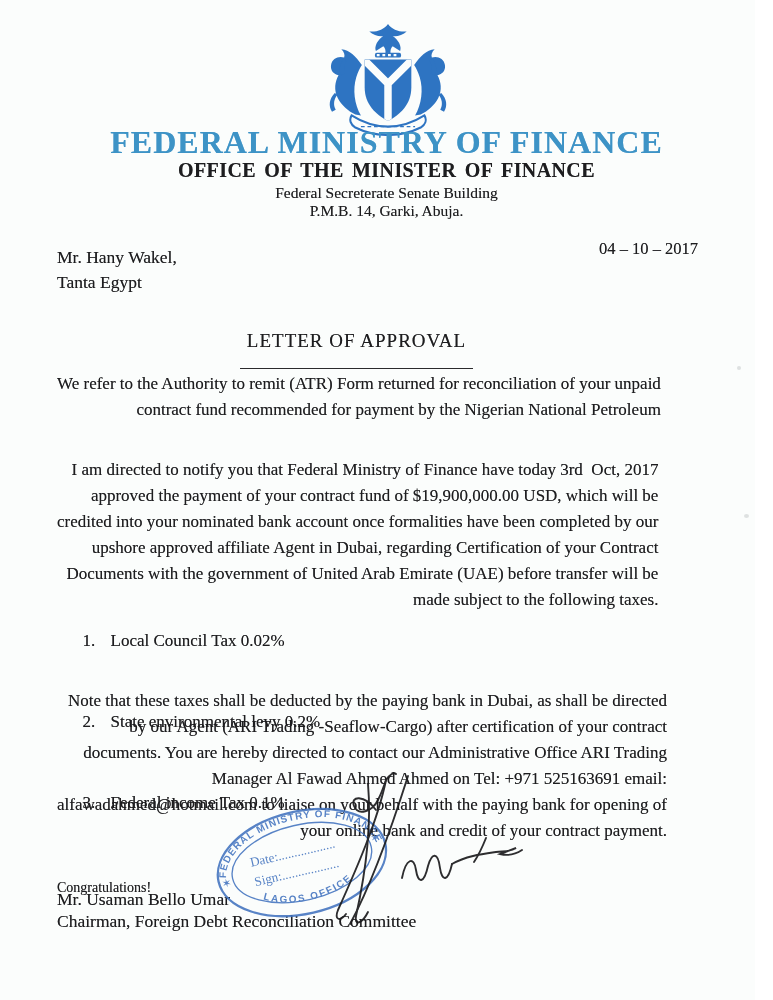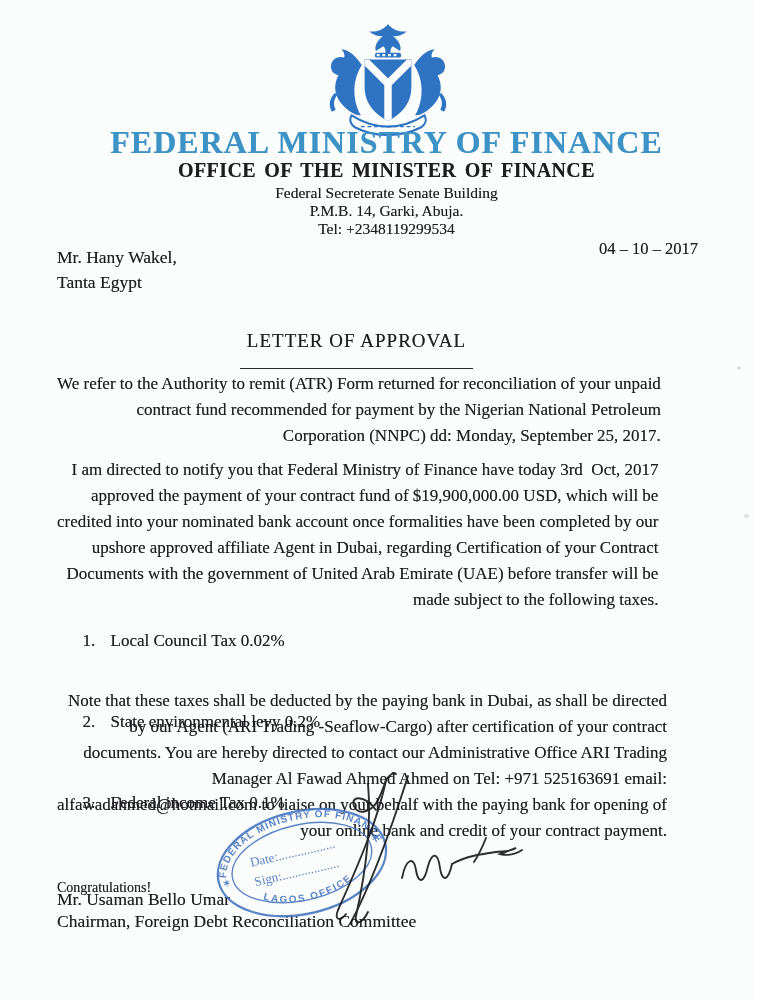--- a/index.html
+++ b/index.html
@@ -84,37 +84,35 @@
     </g>
 
     <path d="M36 100 C50 109 62 112 75 112 C88 112 100 109 114 100 C117 105 115 110 110 113 C98 119 86 121 75 121 C64 121 52 119 40 113 C35 110 33 105 36 100 Z" fill="#fbfdfc" stroke="#2e74c2" stroke-width="2.2"></path>
     <line x1="46" y1="112" x2="104" y2="112" stroke="#2e74c2" stroke-width="1.4" stroke-dasharray="4 3"></line>
   </svg>
 
   <div class="abs lh-center ministry">FEDERAL MINISTRY OF FINANCE</div>
   <div class="abs lh-center office soft">OFFICE OF THE MINISTER OF FINANCE</div>
   <div class="abs lh-center addr1 soft">Federal Secreterate Senate Building</div>
   <div class="abs lh-center addr2 soft">P.M.B. 14, Garki, Abuja.</div>
-  <div class="abs lh-center phone soft">Tel: +2348119299534</div>
 
   <div class="abs dateline soft">04 – 10 – 2017</div>
 
   <div class="abs recipient">
     <div class="soft">Mr. Hany Wakel,</div>
     <div class="soft">Tanta Egypt</div>
   </div>
 
   <div class="abs subject-wrap">
     <span class="subject soft">LETTER OF APPROVAL</span>
   </div>
 
   <div class="abs para p1">
     <div class="line soft">We refer to the Authority to remit (ATR) Form returned for reconciliation of your unpaid</div>
     <div class="line soft">contract fund recommended for payment by the Nigerian National Petroleum</div>
-    <div class="line soft">Corporation (NNPC) dd: Monday, September 25, 2017.</div>
   </div>
 
   <div class="abs para p2">
     <div class="line soft">I am directed to notify you that Federal Ministry of Finance have today 3rd  Oct, 2017</div>
     <div class="line soft">approved the payment of your contract fund of $19,900,000.00 USD, which will be</div>
     <div class="line soft">credited into your nominated bank account once formalities have been completed by our</div>
     <div class="line soft">upshore approved affiliate Agent in Dubai, regarding Certification of your Contract</div>
     <div class="line soft">Documents with the government of United Arab Emirate (UAE) before transfer will be</div>
     <div class="line soft">made subject to the following taxes.</div>
   </div>

